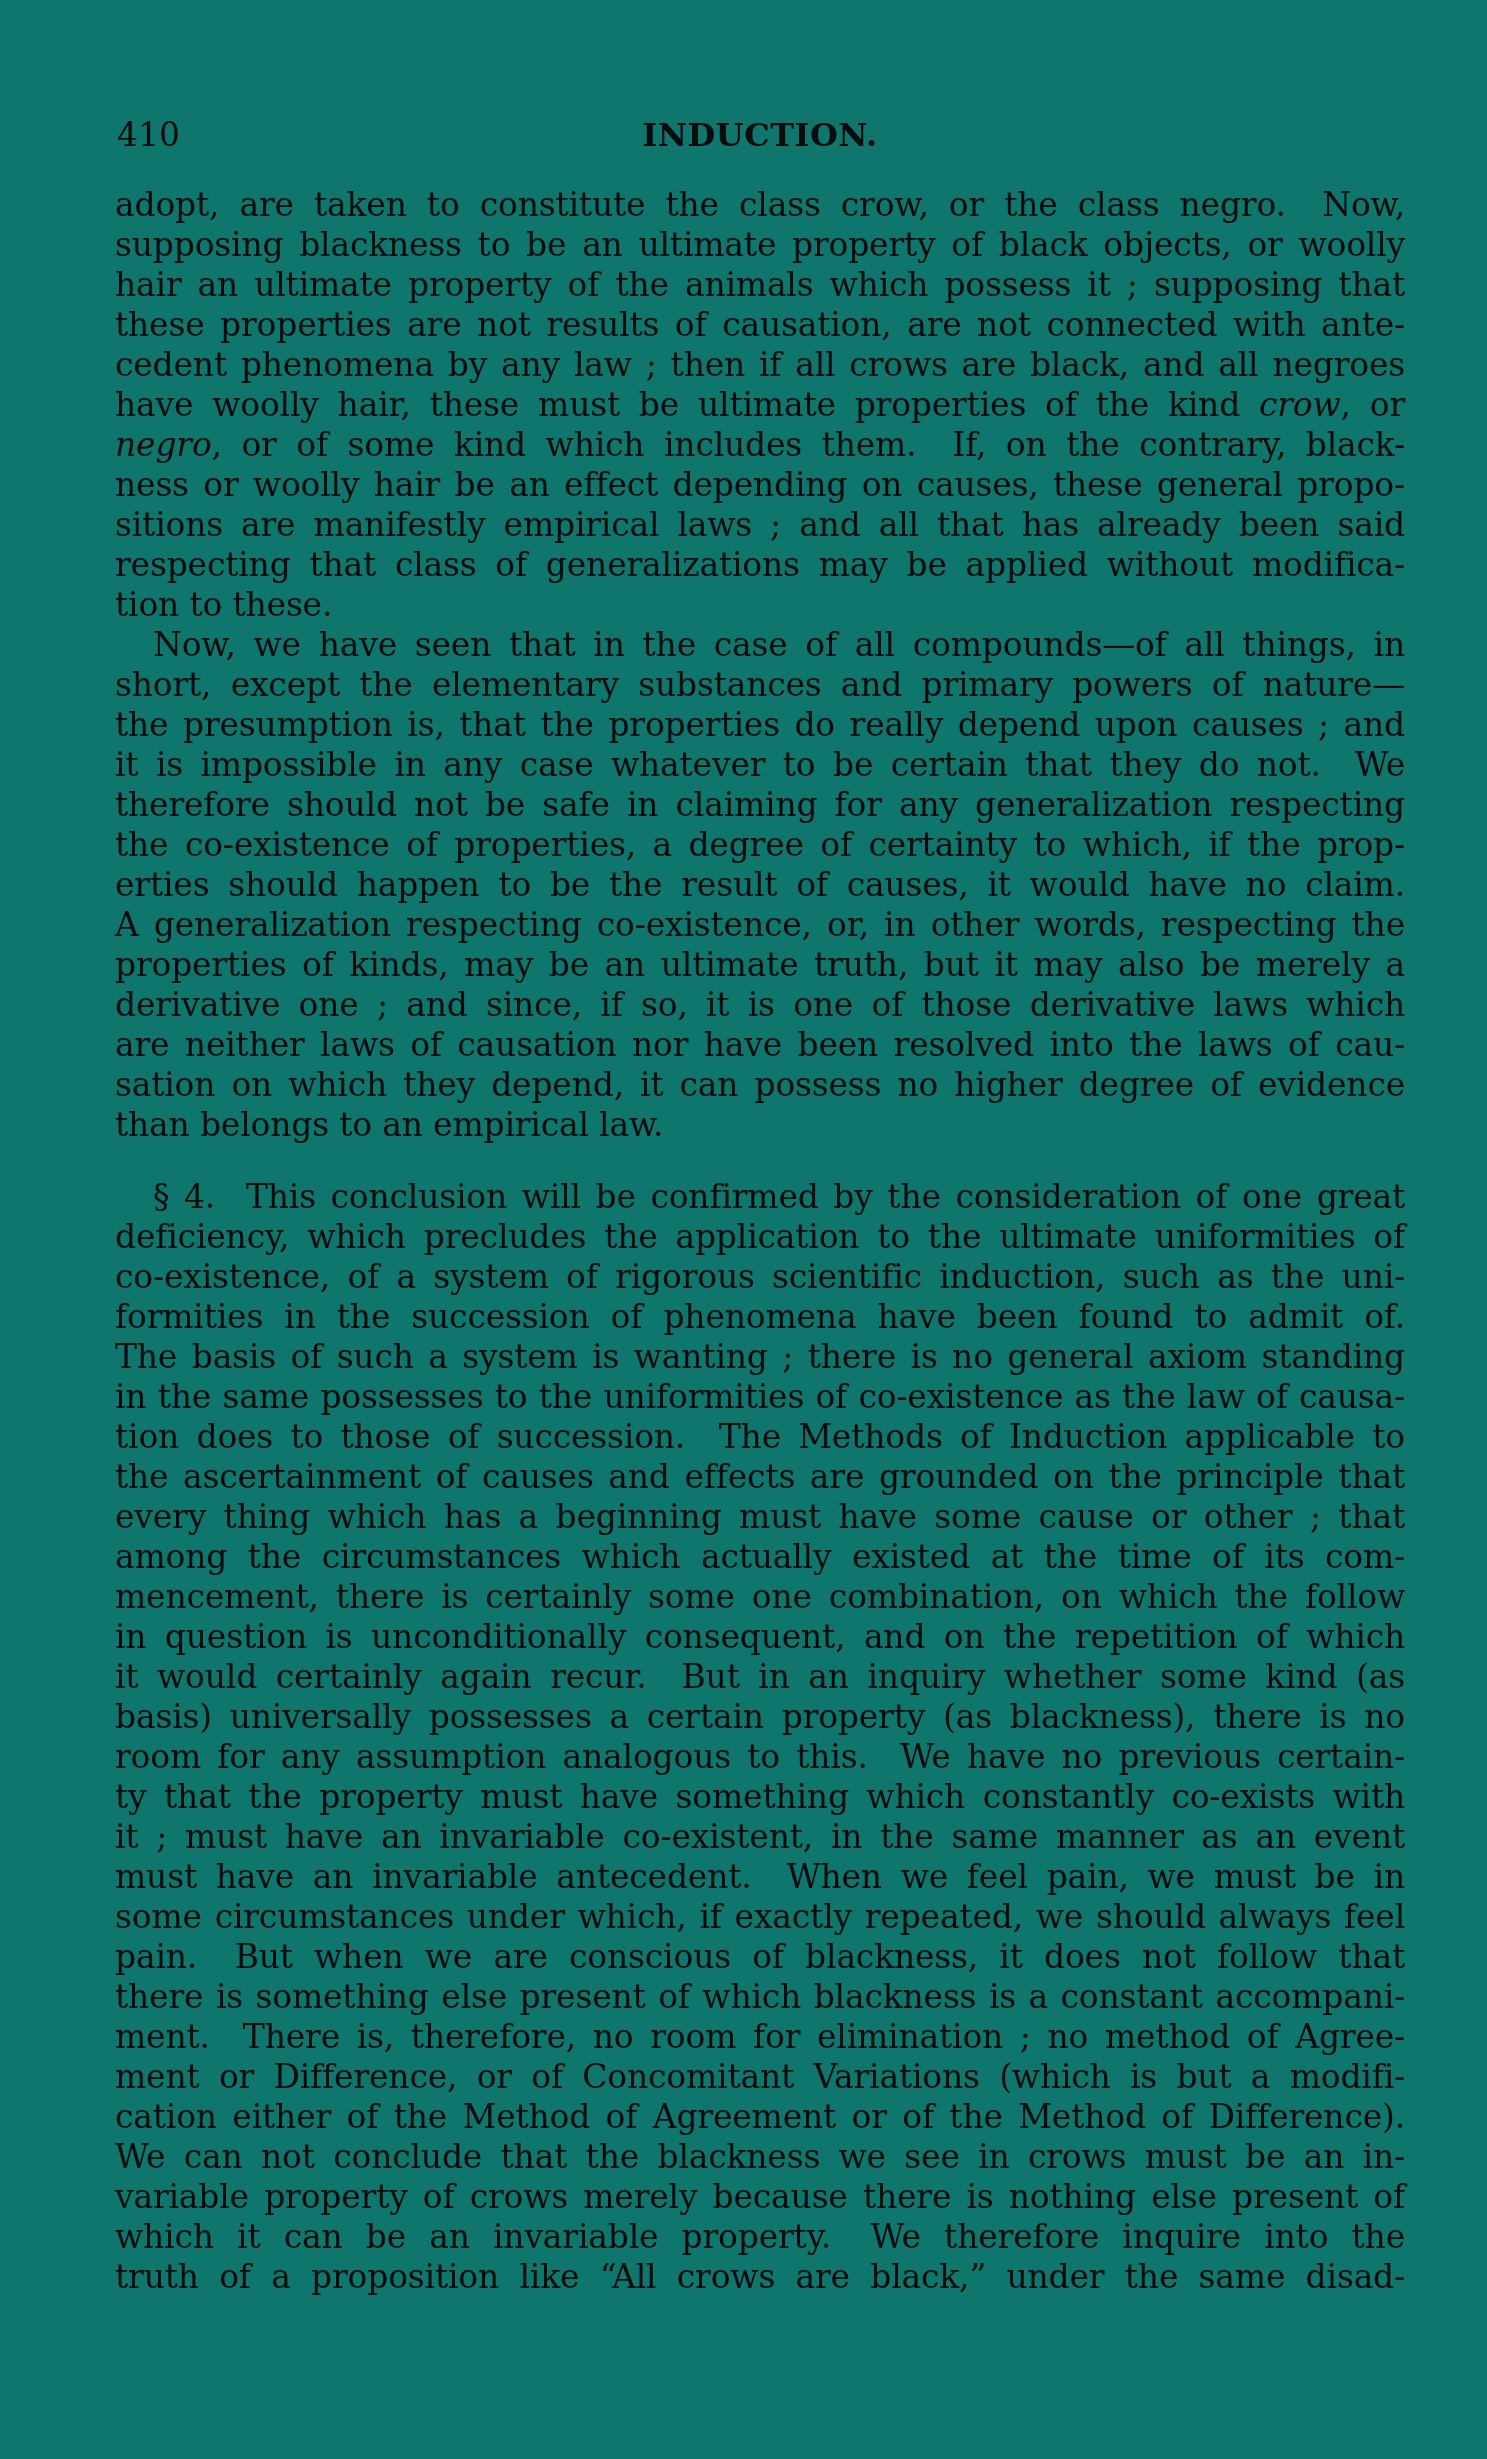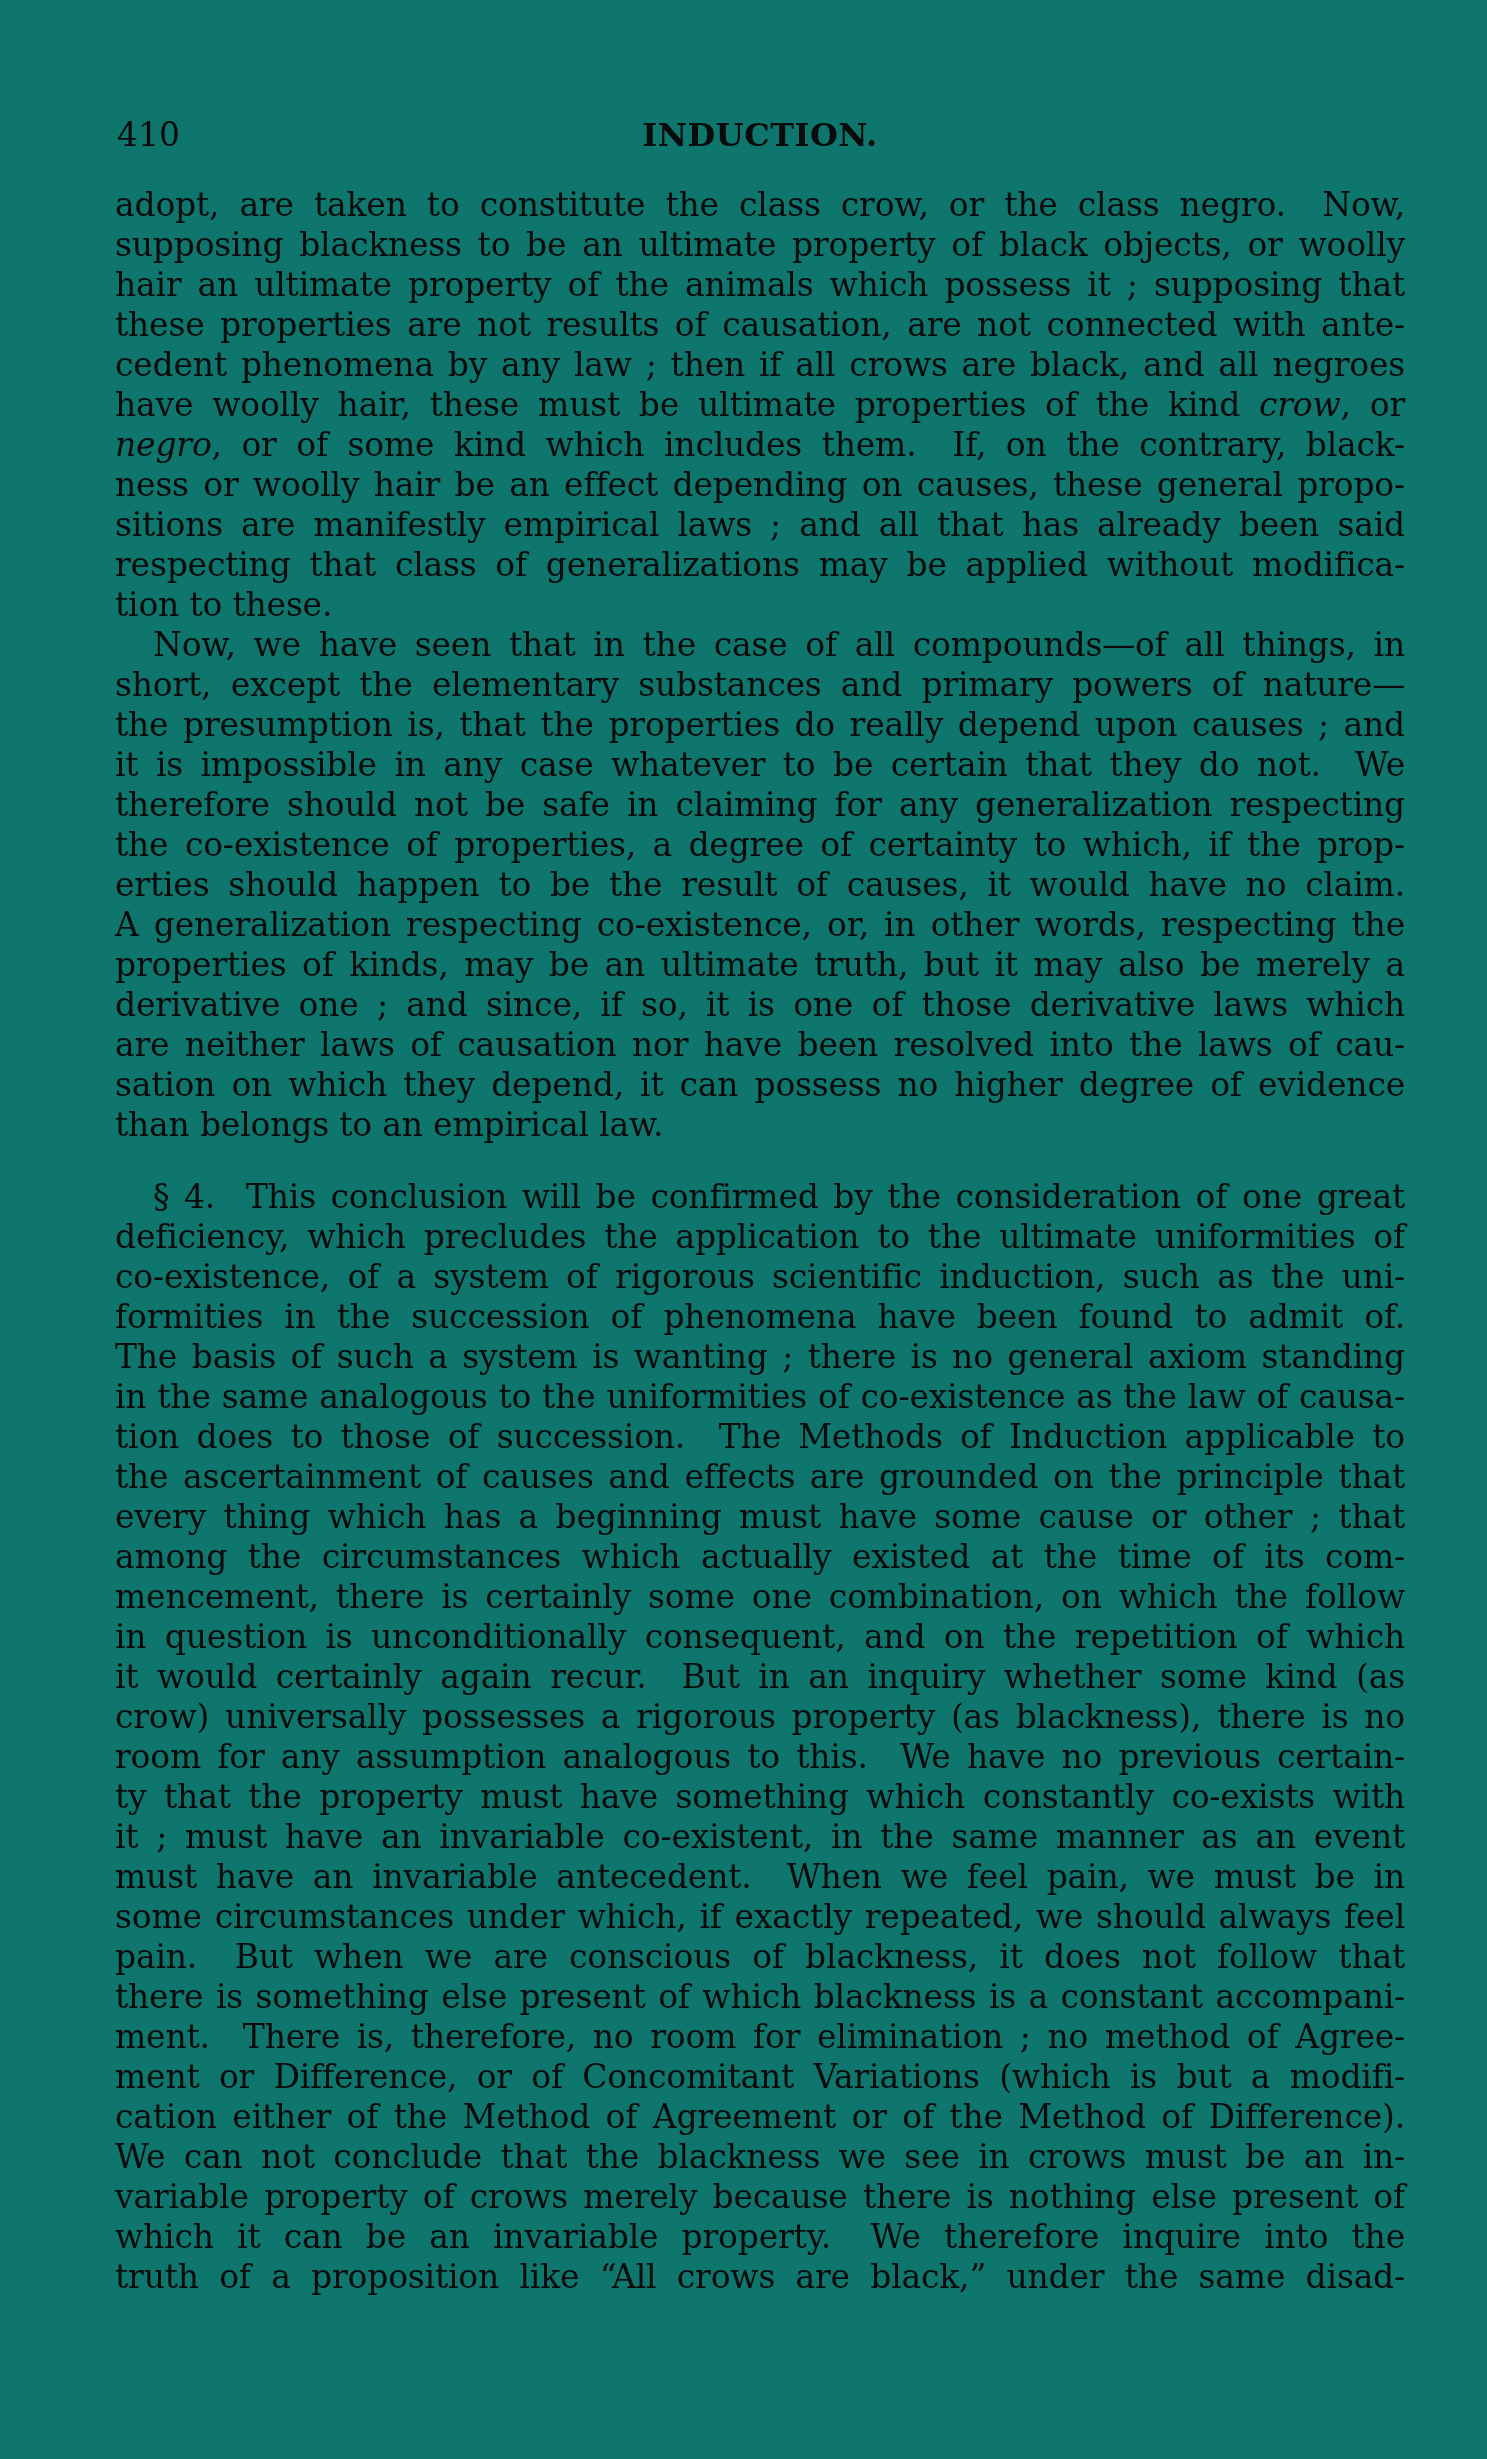--- a/index.html
+++ b/index.html
@@ -93,29 +93,29 @@
         <div class="line">are neither laws of causation nor have been resolved into the laws of cau-</div>
         <div class="line">sation on which they depend, it can possess no higher degree of evidence</div>
         <div class="line last">than belongs to an empirical law.</div>
       </div>
       <div class="paragraph section-break">
         <div class="line indent">§ 4.  This conclusion will be confirmed by the consideration of one great</div>
         <div class="line">deficiency, which precludes the application to the ultimate uniformities of</div>
         <div class="line">co-existence, of a system of rigorous scientific induction, such as the uni-</div>
         <div class="line">formities in the succession of phenomena have been found to admit of.</div>
         <div class="line">The basis of such a system is wanting ; there is no general axiom standing</div>
-        <div class="line">in the same analogous to the uniformities of co-existence as the law of causa-</div>
+        <div class="line">in the same possesses to the uniformities of co-existence as the law of causa-</div>
         <div class="line">tion does to those of succession.  The Methods of Induction applicable to</div>
         <div class="line">the ascertainment of causes and effects are grounded on the principle that</div>
         <div class="line">every thing which has a beginning must have some cause or other ; that</div>
         <div class="line">among the circumstances which actually existed at the time of its com-</div>
         <div class="line">mencement, there is certainly some one combination, on which the follow</div>
         <div class="line">in question is unconditionally consequent, and on the repetition of which</div>
         <div class="line">it would certainly again recur.  But in an inquiry whether some kind (as</div>
-        <div class="line">crow) universally possesses a rigorous property (as blackness), there is no</div>
+        <div class="line">basis) universally possesses a certain property (as blackness), there is no</div>
         <div class="line">room for any assumption analogous to this.  We have no previous certain-</div>
         <div class="line">ty that the property must have something which constantly co-exists with</div>
         <div class="line">it ; must have an invariable co-existent, in the same manner as an event</div>
         <div class="line">must have an invariable antecedent.  When we feel pain, we must be in</div>
         <div class="line">some circumstances under which, if exactly repeated, we should always feel</div>
         <div class="line">pain.  But when we are conscious of blackness, it does not follow that</div>
         <div class="line">there is something else present of which blackness is a constant accompani-</div>
         <div class="line">ment.  There is, therefore, no room for elimination ; no method of Agree-</div>
         <div class="line">ment or Difference, or of Concomitant Variations (which is but a modifi-</div>
         <div class="line">cation either of the Method of Agreement or of the Method of Difference).</div>

